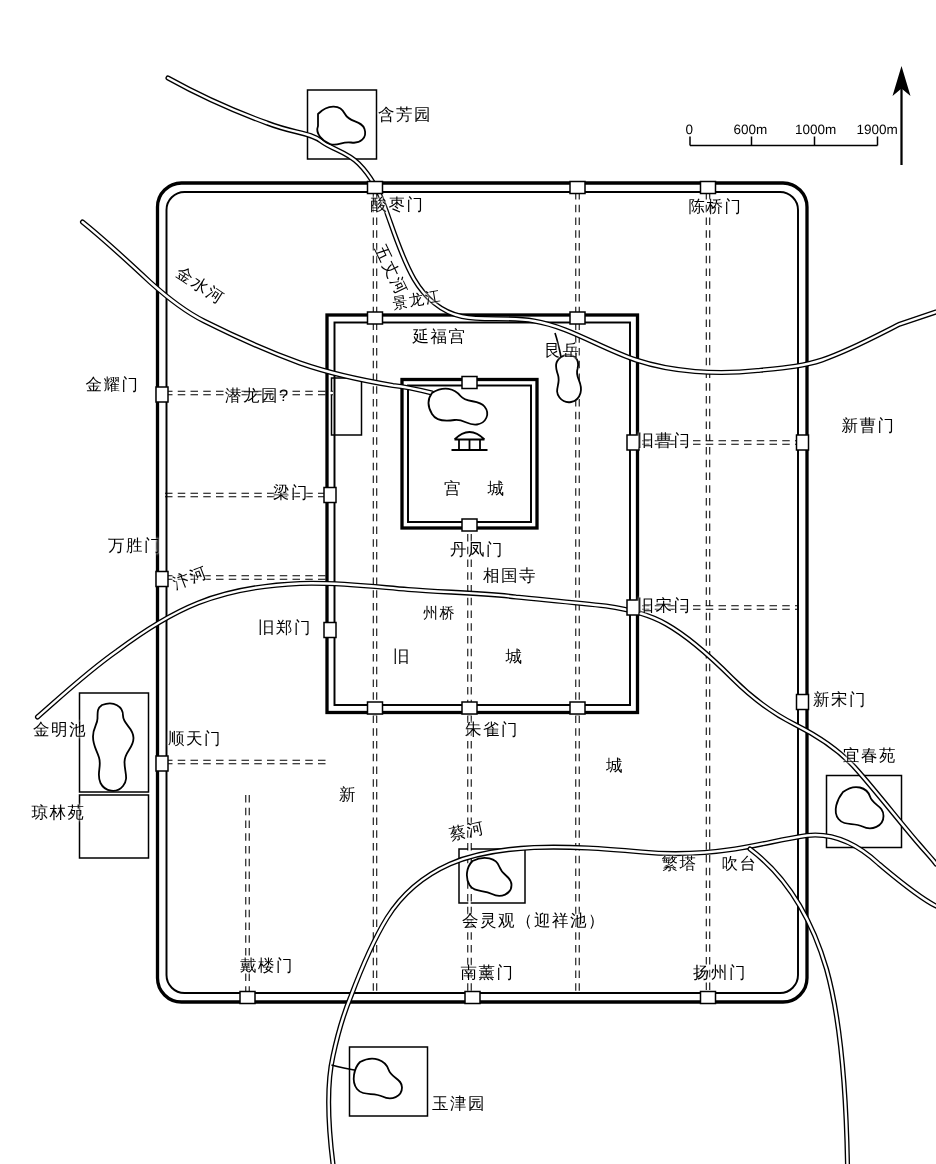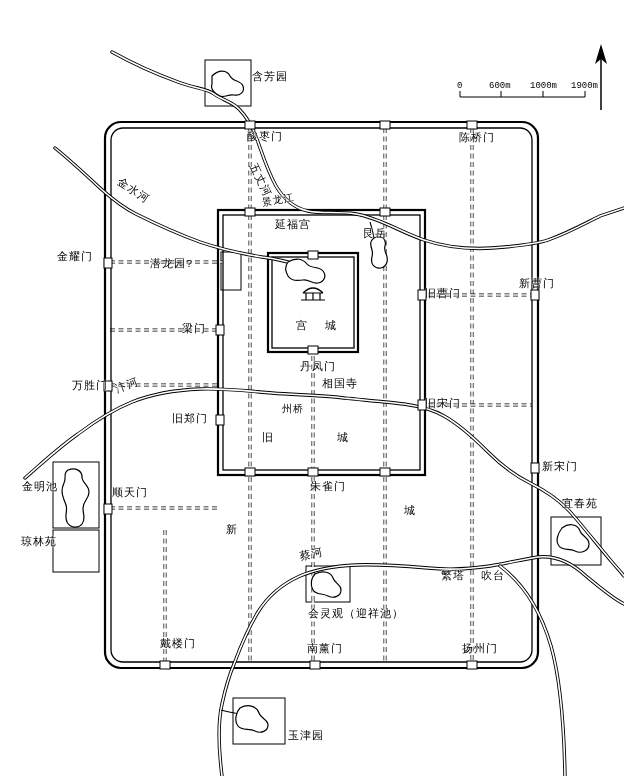--- a/index.html
+++ b/index.html
@@ -1,17 +1,17 @@
 <!DOCTYPE html>
 <html><head>
 <meta charset="utf-8">
 <style>
   html,body{margin:0;padding:0;background:#fff;}
   .stage{position:relative;width:624px;height:776px;background:#fff;overflow:hidden;
-         font-family:Liberation Mono, monospace;}
+         font-family:Liberation Sans, sans-serif;}
   .stage svg{position:absolute;left:0;top:0;}
   .lbl{position:absolute;font-size:11px;line-height:1.15;color:#000;white-space:nowrap;
        text-shadow:0 0 2px #fff,0 0 2px #fff;letter-spacing:1px;}
   .rot{transform-origin:0 50%;}
   .sm{font-size:10px;}
   .tick{position:absolute;font-size:9px;color:#000;letter-spacing:0;}
   .sp-gong{letter-spacing:18px;}
   .sp-jiu{letter-spacing:64px;}
   .wallO{fill:none;stroke:#000;stroke-width:2.2;}
   .wallI{fill:none;stroke:#000;stroke-width:1.3;}
@@ -170,25 +170,25 @@
   <div class="lbl" style="left:252px;top:71px">含芳园</div>
   <div class="lbl" style="left:247px;top:131px">酸枣门</div>
   <div class="lbl" style="left:459px;top:132px">陈桥门</div>
   <div class="lbl rot" style="left:118px;top:175px;transform:rotate(33deg)">金水河</div>
   <div class="lbl rot" style="left:252px;top:158px;transform:rotate(64deg)">五丈河</div>
   <div class="lbl rot sm" style="left:262px;top:198px;transform:rotate(-10deg)">景龙江</div>
   <div class="lbl" style="left:275px;top:219px">延福宫</div>
   <div class="lbl" style="left:363px;top:228px">艮岳</div>
   <div class="lbl" style="left:57px;top:251px">金耀门</div>
   <div class="lbl" style="left:150px;top:258px">潜龙园?</div>
-  <div class="lbl" style="left:519px;top:278px">新曹门</div>
+  <div class="lbl" style="left:561px;top:278px">新曹门</div>
   <div class="lbl" style="left:425px;top:288px">旧曹门</div>
   <div class="lbl" style="left:182px;top:323px">梁门</div>
   <div class="lbl sp-gong" style="left:296px;top:320px">宫城</div>
-  <div class="lbl" style="left:72px;top:380px">万胜门</div>
+  <div class="lbl" style="left:72px;top:358px">万胜门</div>
   <div class="lbl" style="left:300px;top:361px">丹凤门</div>
   <div class="lbl" style="left:322px;top:378px">相国寺</div>
   <div class="lbl sm" style="left:282px;top:404px">州桥</div>
   <div class="lbl" style="left:425px;top:398px">旧宋门</div>
   <div class="lbl rot" style="left:116px;top:384px;transform:rotate(-21deg)">汴河</div>
   <div class="lbl" style="left:172px;top:413px">旧郑门</div>
   <div class="lbl sp-jiu" style="left:262px;top:432px">旧城</div>
   <div class="lbl" style="left:542px;top:461px">新宋门</div>
   <div class="lbl" style="left:22px;top:481px">金明池</div>
   <div class="lbl" style="left:112px;top:487px">顺天门</div>

